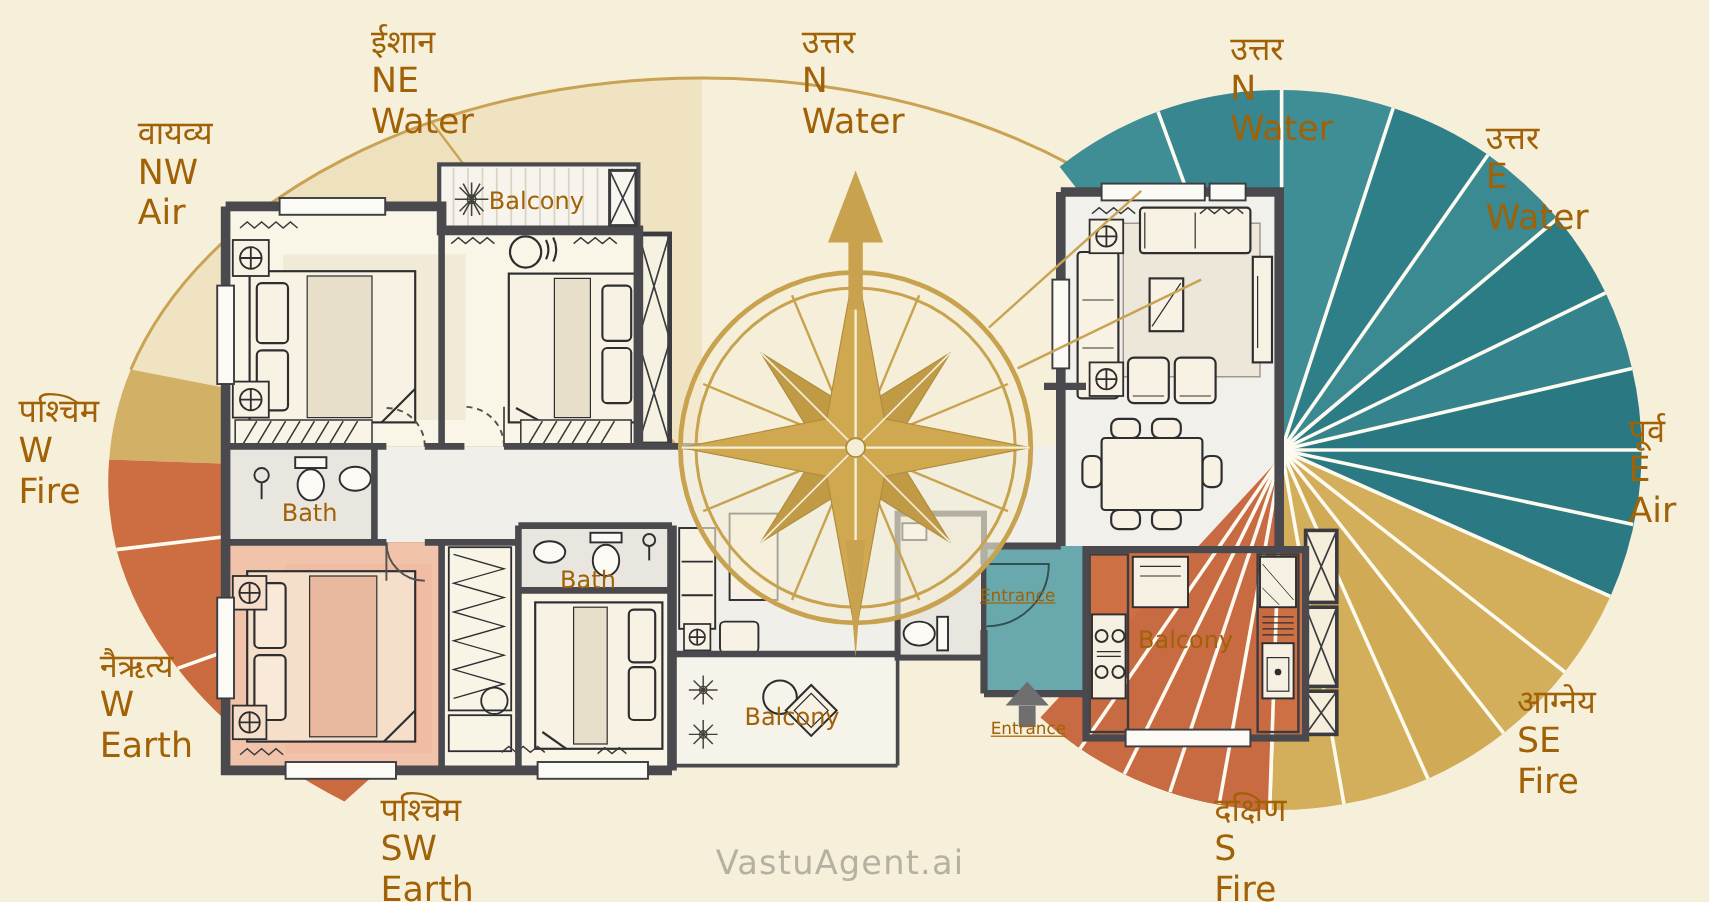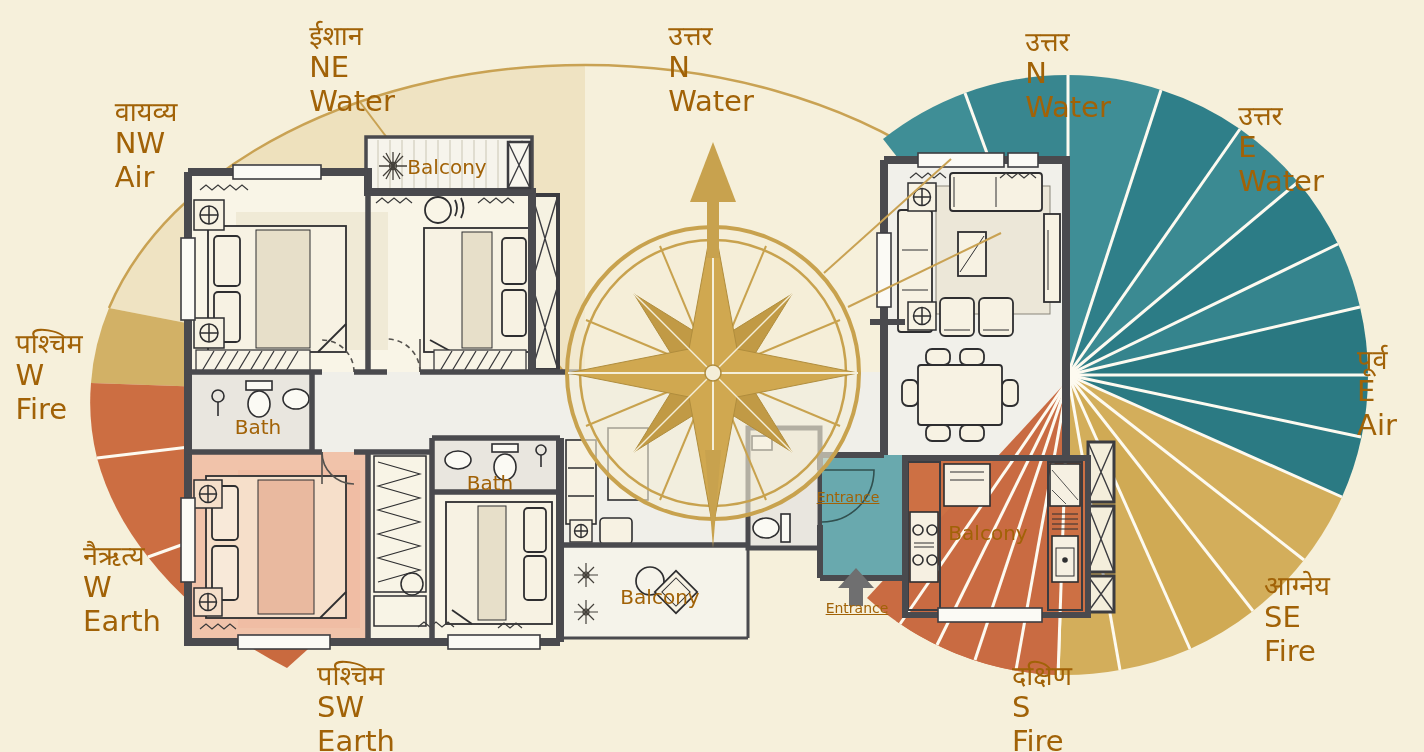--- a/index.html
+++ b/index.html
@@ -468,14 +468,15 @@
   </div>
 
   <div class="room-label" style="left:447px;top:167px">Balcony</div>
   <div class="room-label" style="left:258px;top:427px">Bath</div>
   <div class="room-label" style="left:490px;top:483px">Bath</div>
   <div class="room-label" style="left:660px;top:597px">Balcony</div>
   <div class="room-label small" style="left:848px;top:497px">Entrance</div>
   <div class="room-label small" style="left:857px;top:608px">Entrance</div>
   <div class="room-label" style="left:988px;top:533px">Balcony</div>
 
+  <div class="watermark" style="left:700px;top:702px">VastuAgent.ai</div>
 
 </div>
 
 </body></html>

